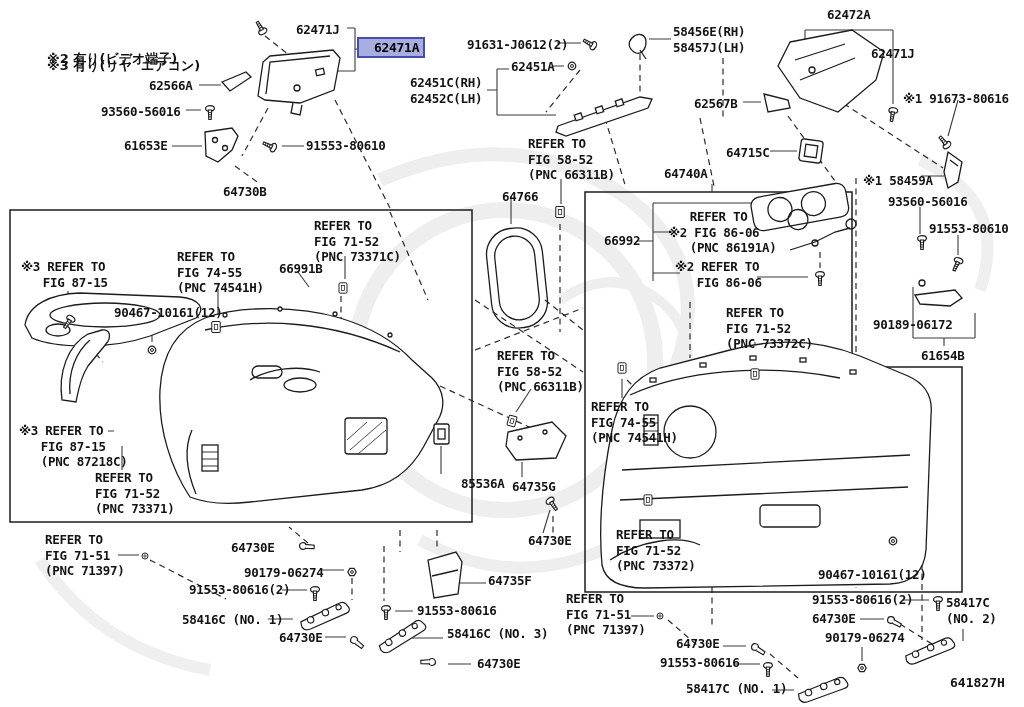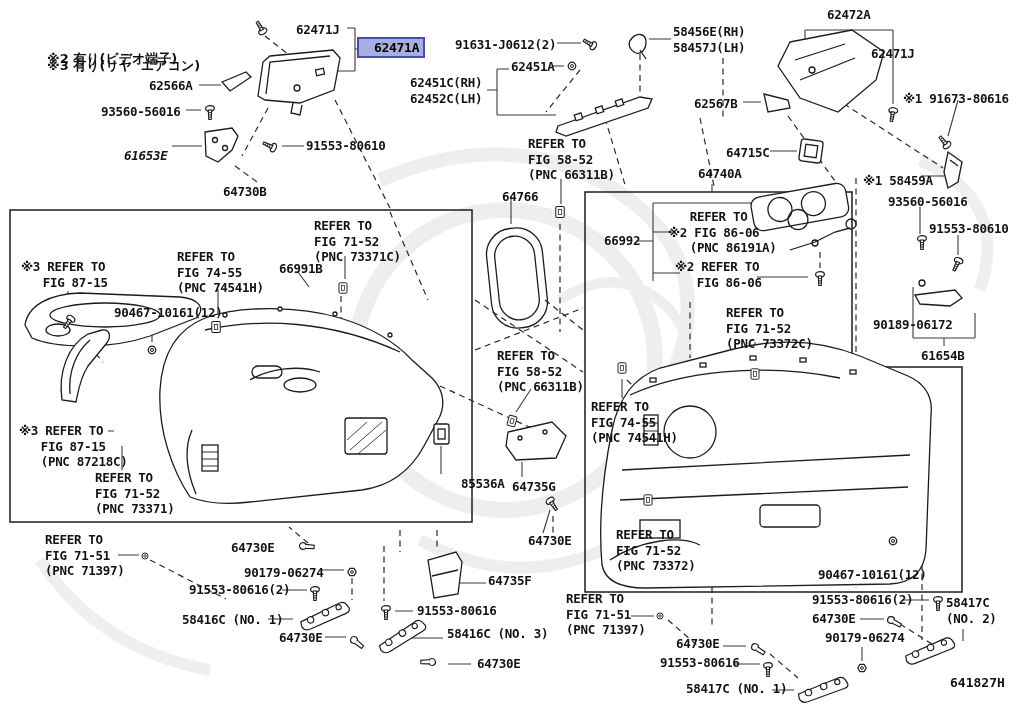--- a/index.html
+++ b/index.html
@@ -262,35 +262,35 @@
 <div class="note" style="left:47px;top:57px">※3 有り(リヤ  エアコン)</div>
 
 <div class="hl" id="hl" style="left: 357px; top: 37px; background: rgb(169, 174, 224); border: 2px solid rgb(71, 77, 176); color: #000000; padding-left: 15px;">62471A</div>
 
 <div class="code" style="left:950px;top:675px">641827H</div>
 
 <div id="labels">
       <div class="lbl" style="left: 296px; top: 22px;">62471J</div>
       <div class="lbl" style="left: 149px; top: 78px;">62566A</div>
       <div class="lbl" style="left: 101px; top: 104px;">93560-56016</div>
-      <div class="lbl" style="left: 124px; top: 148px; font-style: italic;">61653E</div>
+      <div class="lbl" style="left: 124px; top: 138px;">61653E</div>
       <div class="lbl" style="left: 306px; top: 138px;">91553-80610</div>
       <div class="lbl" style="left: 223px; top: 184px;">64730B</div>
-      <div class="lbl" style="left: 455px; top: 37px;">91631-J0612(2)</div>
+      <div class="lbl" style="left: 467px; top: 37px;">91631-J0612(2)</div>
       <div class="lbl" style="left: 511px; top: 59px;">62451A</div>
       <div class="lbl" style="left: 410px; top: 75px;">62451C(RH)
 62452C(LH)</div>
       <div class="lbl" style="left: 673px; top: 24px;">58456E(RH)
 58457J(LH)</div>
       <div class="lbl" style="left: 694px; top: 96px;">62567B</div>
       <div class="lbl" style="left: 827px; top: 7px;">62472A</div>
       <div class="lbl" style="left: 871px; top: 46px;">62471J</div>
       <div class="lbl" style="left: 903px; top: 91px;">※1 91673-80616</div>
       <div class="lbl" style="left: 726px; top: 145px;">64715C</div>
-      <div class="lbl" style="left: 698px; top: 166px;">64740A</div>
+      <div class="lbl" style="left: 664px; top: 166px;">64740A</div>
       <div class="lbl" style="left: 863px; top: 173px;">※1 58459A</div>
       <div class="lbl" style="left: 888px; top: 194px;">93560-56016</div>
       <div class="lbl" style="left: 929px; top: 221px;">91553-80610</div>
       <div class="lbl" style="left: 528px; top: 136px;">REFER TO
 FIG 58-52
 (PNC 66311B)</div>
       <div class="lbl" style="left: 502px; top: 189px;">64766</div>
       <div class="lbl" style="left: 604px; top: 233px;">66992</div>
       <div class="lbl" style="left: 668px; top: 209px;">   REFER TO
 ※2 FIG 86-06

